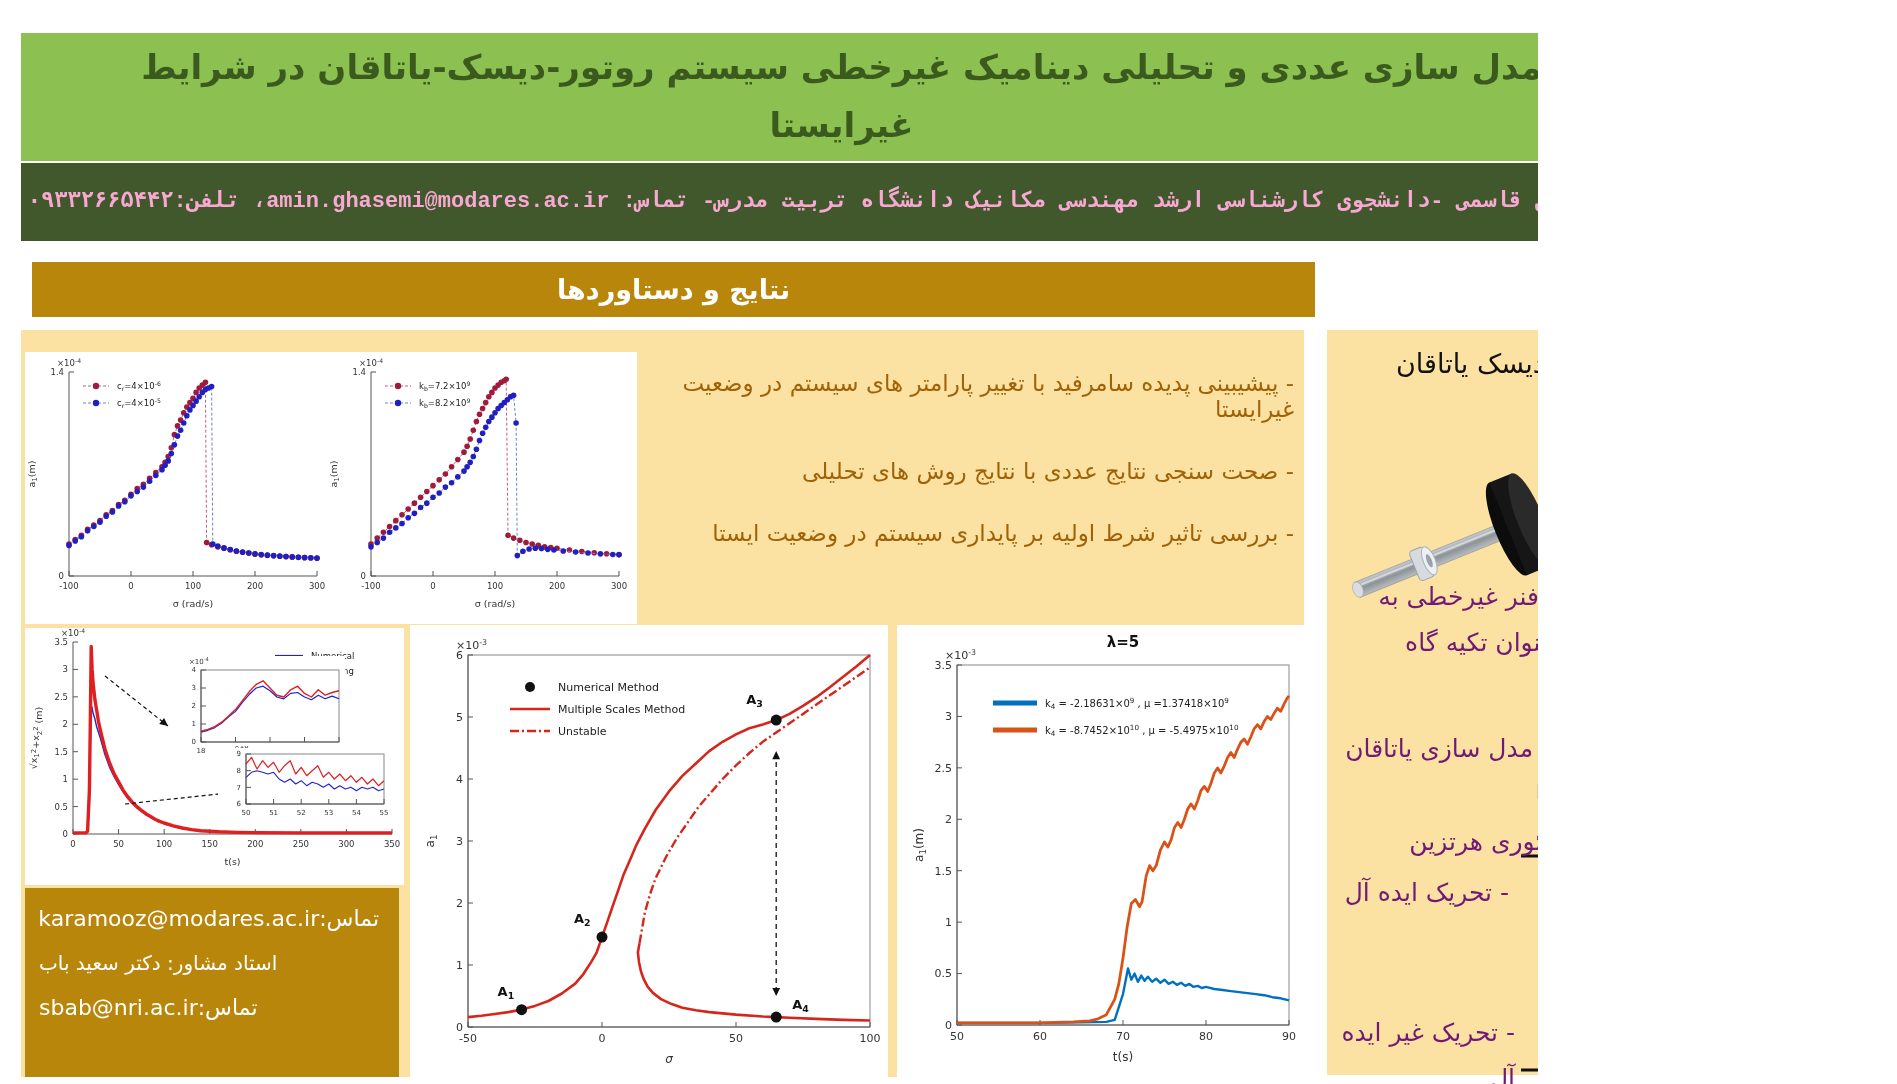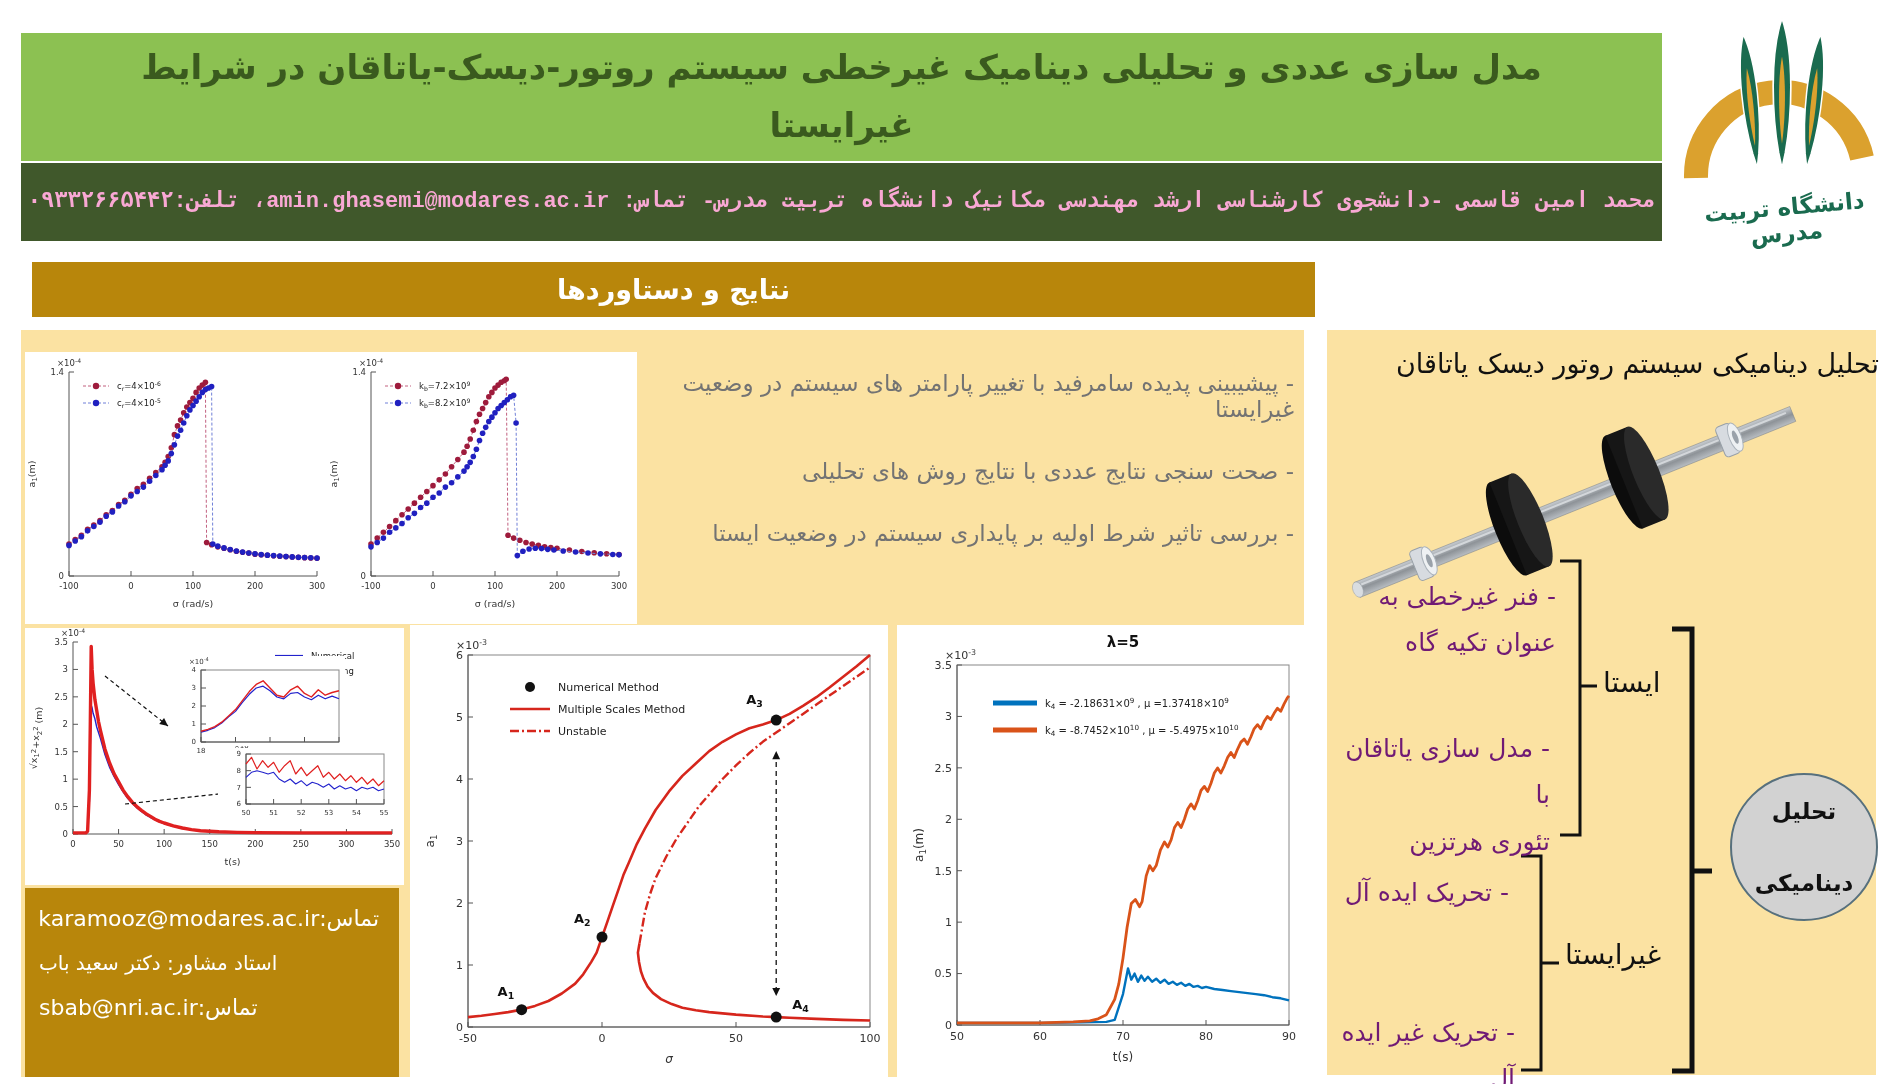--- a/index.html
+++ b/index.html
@@ -1,16 +1,16 @@
 <!DOCTYPE html>
 <html><head>
 <meta charset="utf-8">
 <style>
   html,body{margin:0;padding:0;background:#fff;font-family:"DejaVu Sans",sans-serif;}
-  .poster{position:relative;width:1897px;height:1084px;background:#fff;overflow:hidden;}
+  .poster{position:relative;width:1538px;height:1084px;background:#fff;overflow:hidden;}
   .abs{position:absolute;}
   .title-box{left:21px;top:33px;width:1641px;height:128px;background:#8CC152;color:#3A5A1E;
     display:flex;flex-direction:column;justify-content:center;align-items:center;
     font-size:34px;font-weight:bold;direction:rtl;line-height:1.7;text-align:center;}
   .author-bar{left:21px;top:163px;width:1641px;height:78px;background:#40582B;color:#f9a8d4;
     display:flex;flex-direction:row;justify-content:center;align-items:center;
     font-size:22px;font-weight:bold;direction:rtl;line-height:1.55;text-align:center;font-family:Liberation Mono, monospace;}
   .logo-box{left:1678px;top:6px;width:215px;height:252px;background:#fff;text-align:center;}
   .logo-name{position:absolute;left:0;top:188px;width:215px;color:#1A6B4F;font-size:23px;
     font-weight:bold;direction:rtl;transform:rotate(-5deg);}
@@ -21,21 +21,21 @@
   .cream{background:#FBE2A2;}
   .results-panel{left:21px;top:330px;width:1283px;height:747px;}
   .method-panel{left:1327px;top:330px;width:549px;height:745px;}
   .white-card{position:absolute;background:#fff;}
   .card-a{left:4px;top:22px;width:612px;height:272px;display:flex;align-items:flex-start;}
   .card-decay{left:4px;top:298px;width:379px;height:257px;}
   .card-bif{left:389px;top:295px;width:478px;height:452px;}
   .card-lam{left:876px;top:295px;width:407px;height:452px;}
   .inset{position:absolute;}
   .bullets{position:absolute;right:10px;top:40px;width:660px;direction:rtl;text-align:right;
-    color:#737373;font-size:23px;}
+    color:#a16207;font-size:23px;}
   .bullets div{margin-bottom:36px;}
   .contact-box{position:absolute;left:4px;top:558px;width:374px;height:189px;background:#B8860B;
     color:#fff;direction:rtl;text-align:left;padding:18px 20px 0 14px;box-sizing:border-box;
     font-size:20px;}
   .contact-box div{margin-bottom:20px;}
   .m-title{position:absolute;left:0;top:18px;width:100%;text-align:center;direction:rtl;
     color:#111;font-size:27px;padding-left:36px;}
   .m-item{position:absolute;direction:rtl;text-align:right;color:#701a75;font-size:25px;line-height:1.85;}
   .b-label{position:absolute;direction:rtl;color:#111;font-size:28px;}
   .m-circle{position:absolute;left:403px;top:443px;width:144px;height:144px;border-radius:50%;

